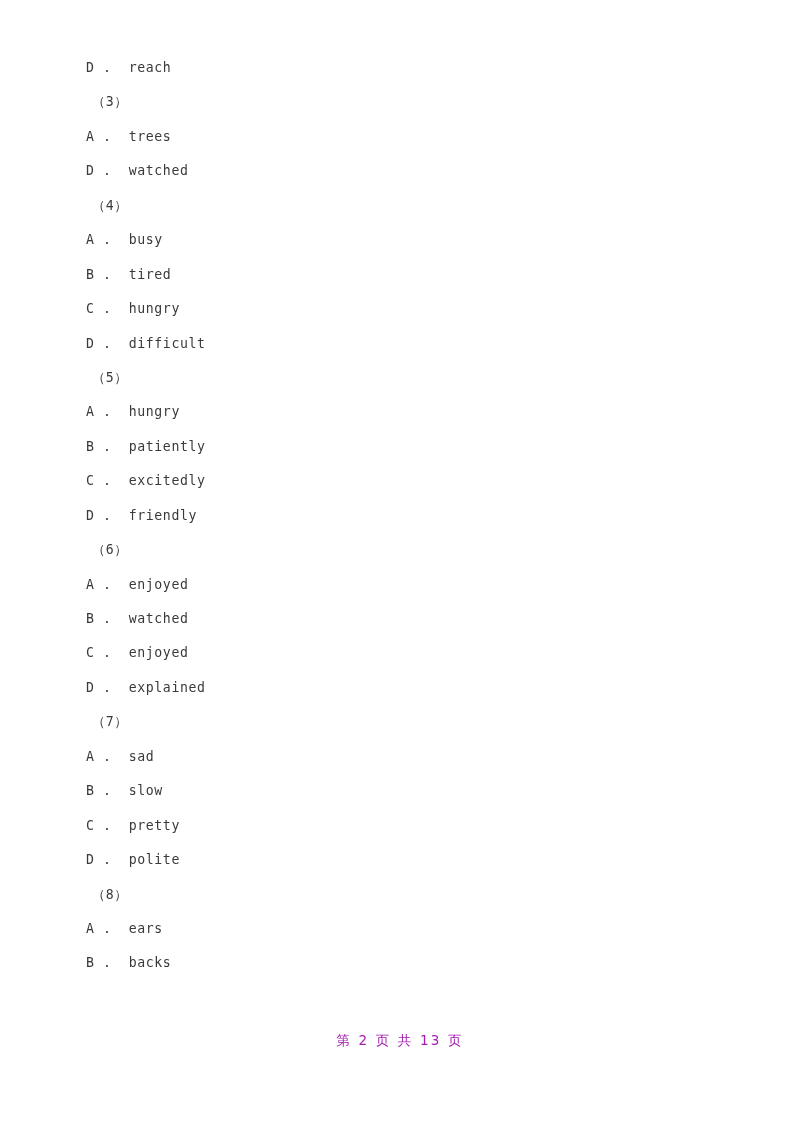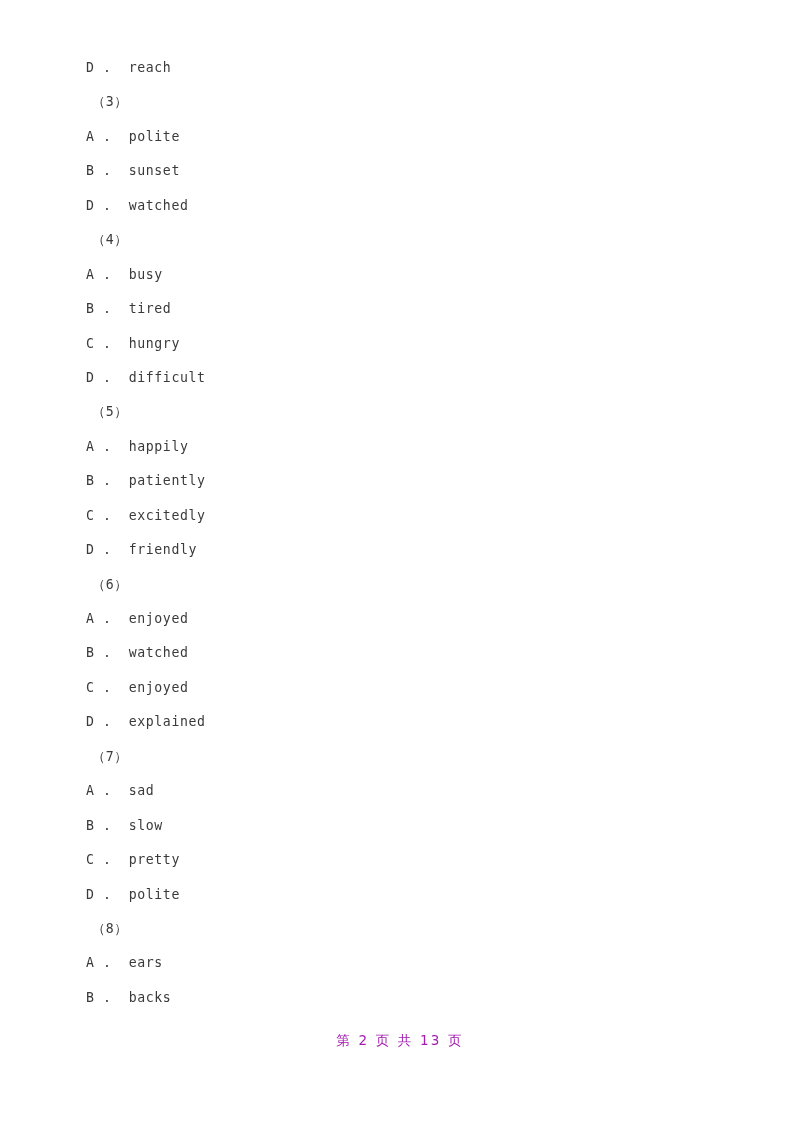--- a/index.html
+++ b/index.html
@@ -67,30 +67,29 @@
   }
 </style>
 </head>
 <body>
 
 <div id="page">
 
   <div id="content">
       <div class="line option">D .  reach</div>
       <div class="line qnum">（3）</div>
-      <div class="line option">A .  polite</div>
-      <div class="line option">B .  sunset</div>
+      <div class="line option">A .  trees</div>
       <div class="line option">D .  watched</div>
       <div class="line qnum">（4）</div>
       <div class="line option">A .  busy</div>
       <div class="line option">B .  tired</div>
       <div class="line option">C .  hungry</div>
       <div class="line option">D .  difficult</div>
       <div class="line qnum">（5）</div>
-      <div class="line option">A .  happily</div>
+      <div class="line option">A .  hungry</div>
       <div class="line option">B .  patiently</div>
       <div class="line option">C .  excitedly</div>
       <div class="line option">D .  friendly</div>
       <div class="line qnum">（6）</div>
       <div class="line option">A .  enjoyed</div>
       <div class="line option">B .  watched</div>
       <div class="line option">C .  enjoyed</div>
       <div class="line option">D .  explained</div>
       <div class="line qnum">（7）</div>
       <div class="line option">A .  sad</div>

